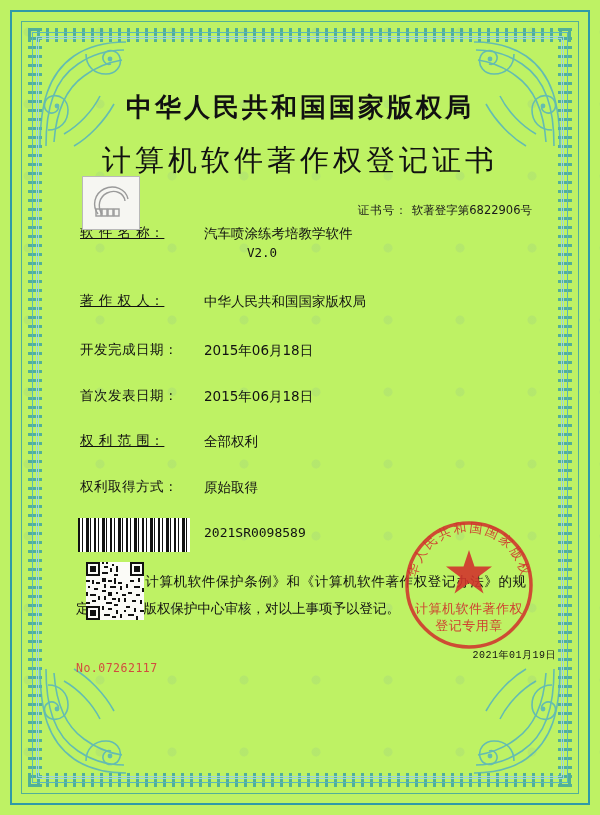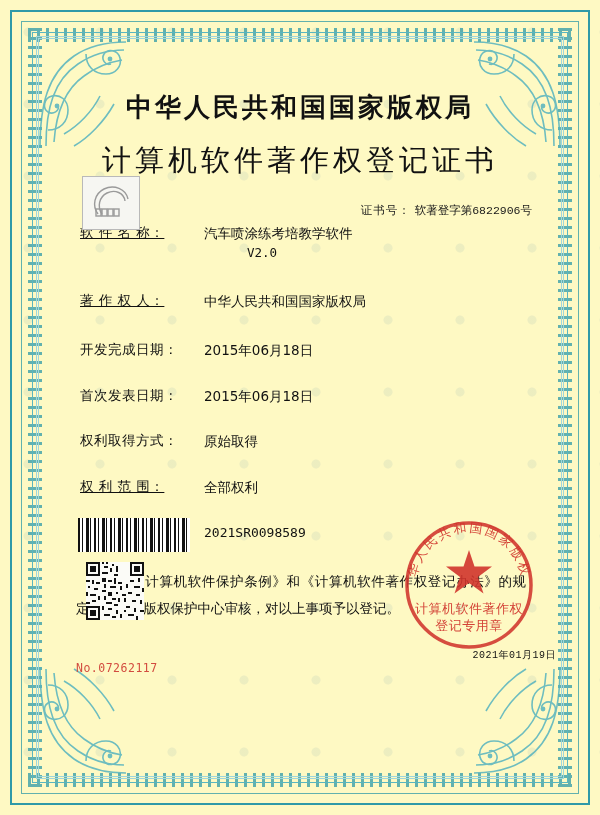--- a/index.html
+++ b/index.html
@@ -12,21 +12,21 @@
     height: 815px;
     font-family: "Liberation Sans", sans-serif;
     overflow: hidden;
   }
 
   
   #certificate {
     position: relative;
     width: 600px;
     height: 815px;
-    background: #fef9c3;
+    background: #bef264;
     box-sizing: border-box;
     overflow: hidden;
   }
 
   
   #watermark-grid {
     position: absolute;
     inset: 0;
     background-image:
       radial-gradient(circle at 10px 10px, rgba(120,160,170,0.13) 0 4px, rgba(0,0,0,0) 5px);
@@ -113,21 +113,21 @@
 
   #cert-number-row {
     margin-top: 22px;
     text-align: right;
     padding-right: 20px;
     font-size: 11.5px;
     color: #1a1a1a;
     font-family: "DejaVu Sans", "Liberation Sans", sans-serif;
   }
   #cert-number-row .cn-label { letter-spacing: 1px; }
-  #cert-number-row .cn-value { margin-left: 4px; font-family: Liberation Mono, monospace; }
+  #cert-number-row .cn-value { margin-left: 4px; }
 
   
   #emblem {
     position: absolute;
     left: 34px;
     top: 116px;
     width: 56px;
     height: 52px;
     border: 1px solid #b9b9b9;
     background: #f6f6f2;
@@ -344,27 +344,27 @@
         <div class="field-label">开发完成日期：</div>
         <div class="field-value">2015年06月18日</div>
       </div>
 
       <div class="field-row row-mid">
         <div class="field-label">首次发表日期：</div>
         <div class="field-value">2015年06月18日</div>
       </div>
 
       <div class="field-row row-mid">
+        <div class="field-label spread">权 利 范 围：</div>
+        <div class="field-value">全部权利</div>
+      </div>
+
+      <div class="field-row row-mid">
         <div class="field-label">权利取得方式：</div>
         <div class="field-value">原始取得</div>
-      </div>
-
-      <div class="field-row row-mid">
-        <div class="field-label spread">权 利 范 围：</div>
-        <div class="field-value">全部权利</div>
       </div>
 
       <div class="field-row">
         <div class="field-label spread">登 记 号：</div>
         <div class="field-value mono">2021SR0098589</div>
       </div>
 
     </div>
 
     <div id="statement">

